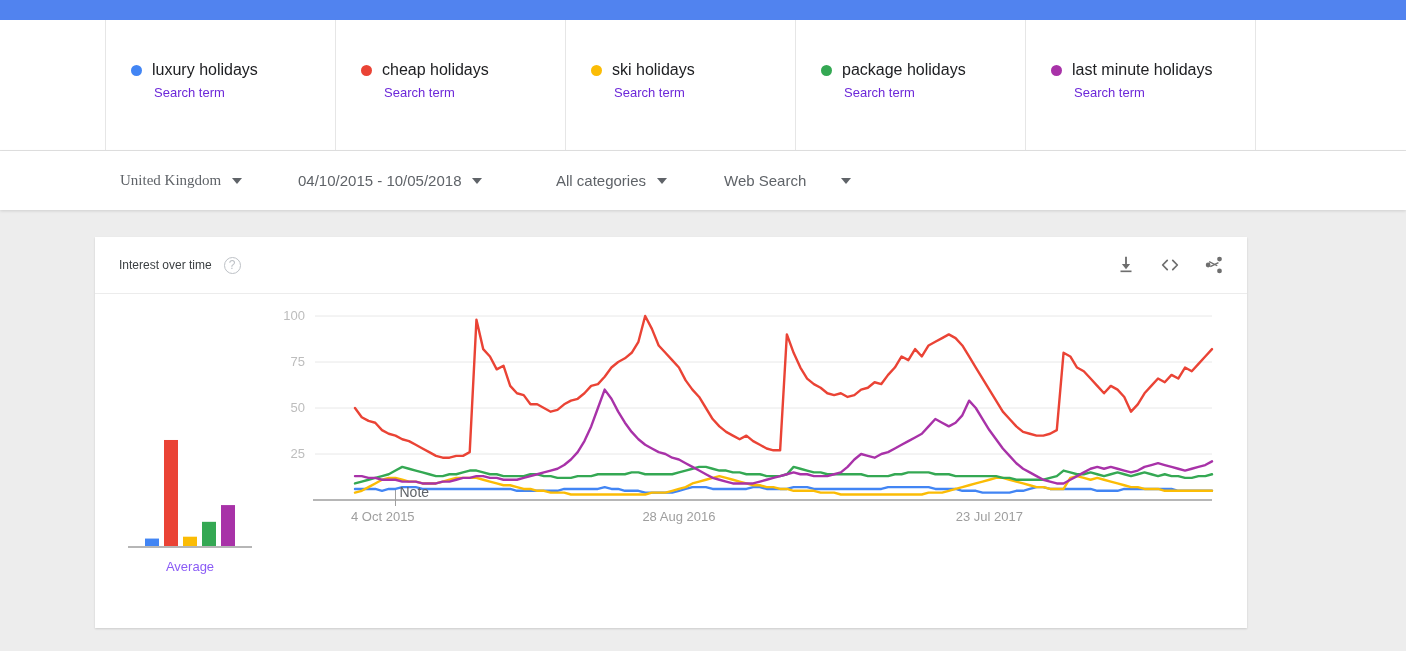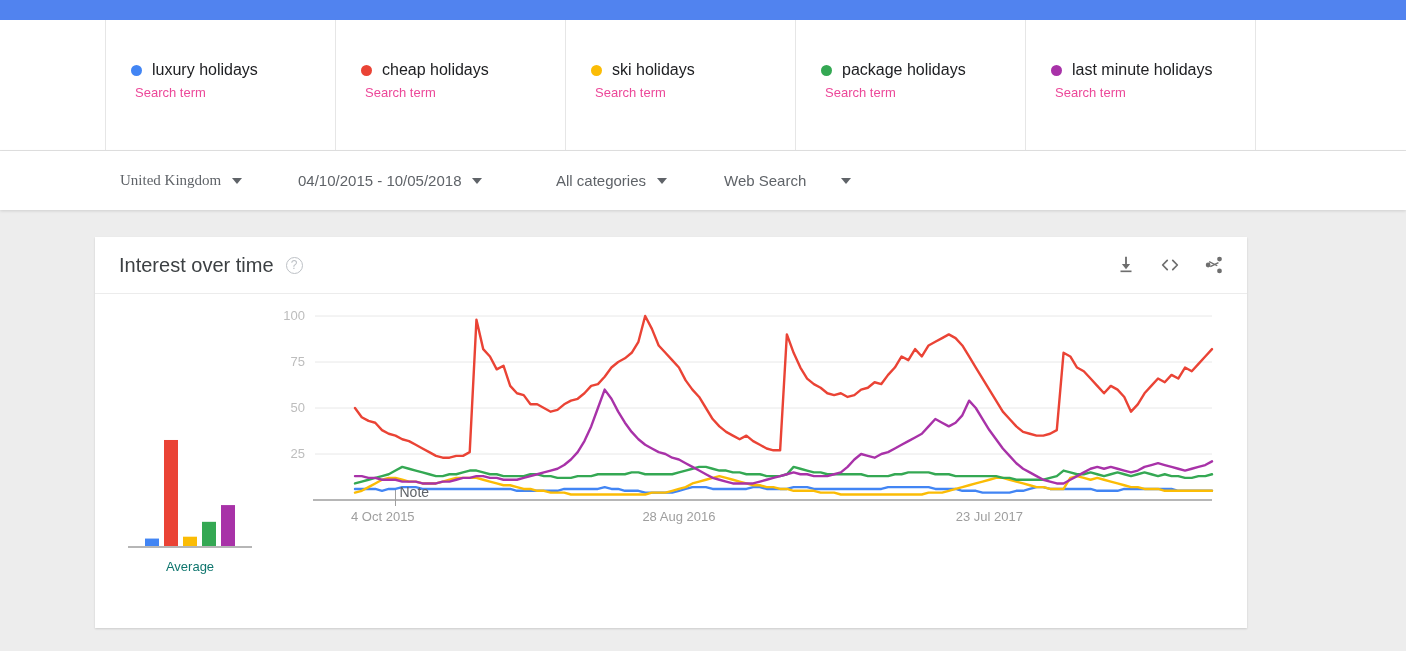--- a/index.html
+++ b/index.html
@@ -40,21 +40,21 @@
   .legend-row { display: flex; align-items: center; }
   .legend-dot {
     width: 11px; height: 11px; border-radius: 50%;
     flex: 0 0 11px; margin-right: 10px;
   }
   .legend-term {
     font-size: 16px; color: #202124; line-height: 20px;
     white-space: nowrap;
   }
   .legend-sub {
-    font-size: 13px; color: #ec4899; margin-top: 5px; margin-left: 4px;
+    font-size: 13px; color: #6d28d9; margin-top: 5px; margin-left: 23px;
   }
 
   
   .filterbar {
     position: absolute; left: 0; top: 151px;
     width: 1406px; height: 59px;
     background: #ffffff;
     display: flex; align-items: center;
     box-shadow: 0 1px 3px rgba(0,0,0,.13);
     z-index: 5;
@@ -84,37 +84,37 @@
     width: 1152px; height: 391px;
     background: #fff;
     box-shadow: 0 1px 2px rgba(0,0,0,.14);
   }
   .card-head {
     height: 57px;
     border-bottom: 1px solid #ececec;
     display: flex; align-items: center;
     padding: 0 22px 0 24px;
   }
-  .card-title { font-size: 20px; color: #3c4043; }
+  .card-title { font-size: 12px; color: #3c4043; }
   .help-icon {
     width: 17px; height: 17px; border-radius: 50%;
     border: 1px solid #bdc1c6; color: #bdc1c6;
     font-size: 12px; line-height: 15px; text-align: center;
     margin-left: 12px; cursor: pointer;
   }
   .card-actions { margin-left: auto; display: flex; align-items: center; gap: 22px; }
   .act { width: 22px; height: 22px; cursor: pointer; color: #6e6e6e; }
   .act svg { display: block; }
 
   
   .chart-body { position: relative; width: 100%; height: 333px; }
   .avg-block { position: absolute; left: 25px; top: 80px; width: 140px; height: 200px; }
   .avg-label {
     position: absolute; left: 0; bottom: 0; width: 140px;
-    text-align: center; font-size: 13px; color: #0f766e;
+    text-align: center; font-size: 13px; color: #8b5cf6;
   }
   .plot { position: absolute; left: 150px; top: 0; right: 0; bottom: 0; }
   .note-label {
     position: absolute; font-size: 14px; color: #5f6368;
     left: 214px; top: 182px;
   }
 </style>
 </head>
 <body>
 

